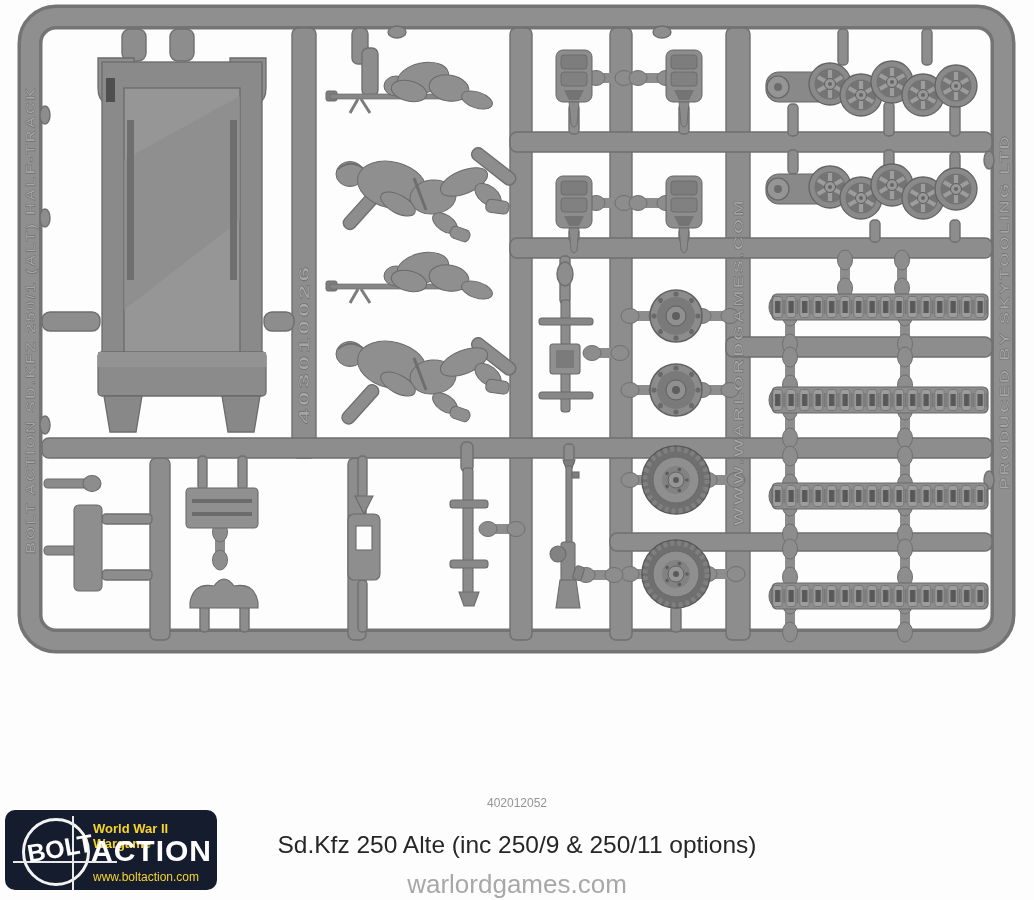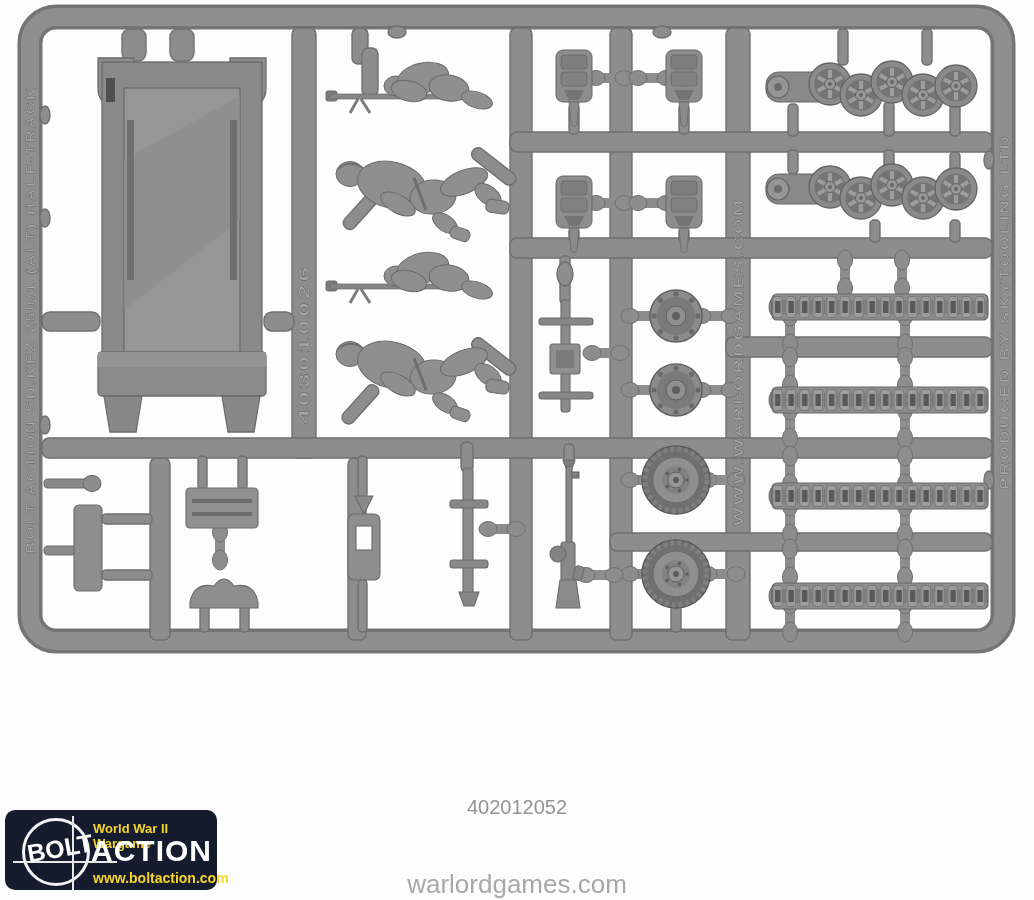--- a/index.html
+++ b/index.html
@@ -2,35 +2,35 @@
 <html><head>
 <meta charset="utf-8">
 <style>
   html,body{margin:0;padding:0;background:#fdfdfd;width:1034px;height:900px;overflow:hidden;
     font-family:"Liberation Sans",sans-serif;}
   .stage{position:relative;width:1034px;height:900px;background:#fdfdfd;}
   svg{position:absolute;left:0;top:0;}
   .emboss{font-family:"Liberation Sans",sans-serif;font-weight:bold;fill:#a8a8a8;
     stroke:#6a6a6a;stroke-width:0.45px;letter-spacing:1.5px;opacity:.95;}
   .footer-line{position:absolute;left:0;width:100%;text-align:center;}
-  .code{top:796px;font-size:20px;color:#949494;}
+  .code{top:796px;font-size:12px;color:#949494;}
   .title{top:831px;font-size:24.5px;color:#262626;}
   .site{top:869px;font-size:26px;color:#a8a8a8;}
   .logo{position:absolute;left:5px;top:810px;width:212px;height:80px;background:#141c2d;
     border-radius:10px;}
   .reticle{position:absolute;left:17px;top:8px;width:62px;height:62px;border:3px solid #f3f3f3;
     border-radius:50%;}
   .ret-h{position:absolute;left:-12px;top:40px;width:104px;height:2px;background:#e8e8e8;}
   .ret-v{position:absolute;left:47px;top:-5px;width:2px;height:74px;background:#e8e8e8;}
   .bolt-word{position:absolute;left:22px;top:24px;color:#ffffff;font-size:25px;font-weight:bold;
     transform:rotate(-10deg);letter-spacing:0px;}
   .tagline{position:absolute;left:88px;top:11px;color:#f6d42a;font-size:13px;font-weight:bold;}
   .action-word{position:absolute;left:86px;top:24px;color:#ffffff;font-size:30px;font-weight:bold;
     letter-spacing:1px;}
-  .logo-url{position:absolute;left:88px;top:60px;color:#f6d42a;font-size:14px;font-weight:bold;}
+  .logo-url{position:absolute;left:88px;top:60px;color:#f6d42a;font-size:12px;font-weight:normal;}
 </style>
 </head>
 <body>
 
 <div class="stage">
 
 <svg width="1034" height="775" viewBox="0 0 1034 775">
   <defs>
     <pattern id="trk" width="13.5" height="26" patternUnits="userSpaceOnUse">
       <rect width="13.5" height="26" fill="#8e8e8e"></rect>
@@ -362,20 +362,21 @@
     </g>
   </g>
 
   <text class="emboss" font-size="12.5" textLength="468" lengthAdjust="spacingAndGlyphs" transform="translate(35,554) rotate(-90)">BOLT ACTION SD.KFZ 250/1 (ALT) HALF-TRACK</text>
   <text class="emboss" font-size="15" textLength="160" lengthAdjust="spacingAndGlyphs" transform="translate(309,424) rotate(-90)">403010026</text>
   <text class="emboss" font-size="13.5" textLength="328" lengthAdjust="spacingAndGlyphs" transform="translate(743,526) rotate(-90)">WWW.WARLORDGAMES.COM</text>
   <text class="emboss" font-size="13.5" textLength="356" lengthAdjust="spacingAndGlyphs" transform="translate(1009,490) rotate(-90)">PRODUCED BY SKYTOOLING LTD</text>
 </svg>
 
 <div class="footer-line code">402012052</div>
+<div class="footer-line title">Sd.Kfz 250 Alte (inc 250/9 &amp; 250/11 options)</div>
 <div class="footer-line site">warlordgames.com</div>
 
 <div class="logo">
   <div class="reticle">
     <div class="ret-h"></div>
     <div class="ret-v"></div>
   </div>
   <div class="bolt-word">BOLT</div>
   <div class="tagline">World War II Wargame</div>
   <div class="action-word">ACTION</div>

